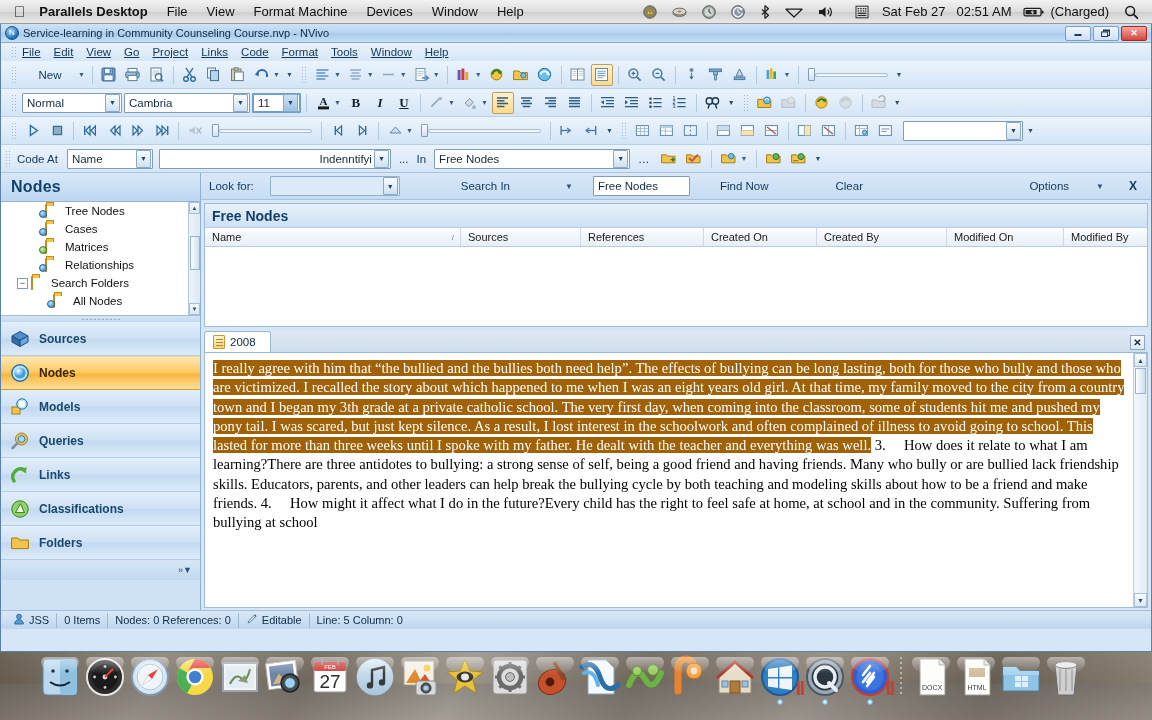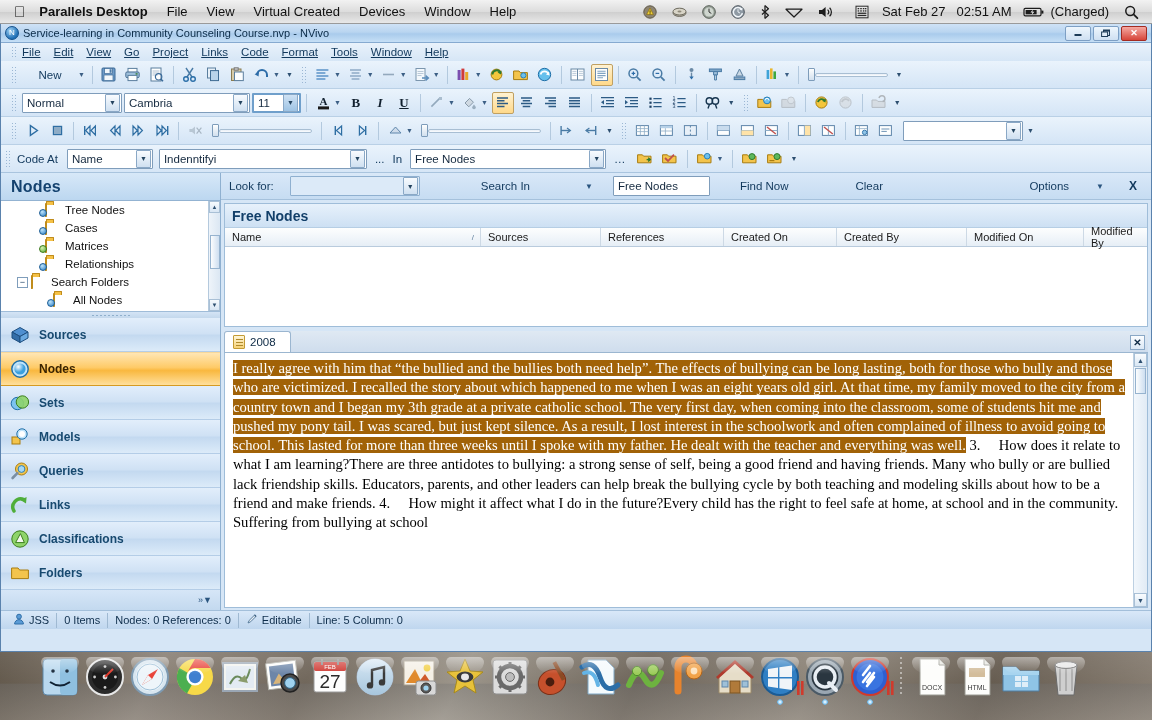--- a/index.html
+++ b/index.html
@@ -97,21 +97,21 @@
     justify-content:center;font-size:7px;color:#2d4f70;flex:none;}
   
   #codeat{
     height:28px; display:flex; align-items:center; gap:3px;
     background:linear-gradient(to bottom,#eaf3fc,#d6e6f6);
     border-bottom:1px solid #a9c4de;
   }
   #codeat .lbl{ font-size:11.5px;color:#11385c; }
   
   #body{ display:flex; height:437px; }
-  #leftpane{ width:220px; background:#14b8a6; border-right:1px solid #8fb0d0;
+  #leftpane{ width:200px; background:#14b8a6; border-right:1px solid #8fb0d0;
      display:flex; flex-direction:column; }
   #lp-head{
     height:28px;display:flex;align-items:center;padding-left:10px;
     background:linear-gradient(to bottom,#d7e8f8,#bcd7f0);
     font-size:16px;font-weight:bold;color:#14426f;letter-spacing:.2px;
   }
   #tree{
     height:114px;background:#fff;margin:0;border-top:1px solid #93b3d2;
     position:relative;overflow:hidden;
   }
@@ -240,21 +240,21 @@
     background:repeating-linear-gradient(to bottom,rgba(255,255,255,.45) 0 2px,transparent 2px 5px);}
 </style>
 </head>
 <body>
 
 <div id="mac-menubar">
   <span class="apple"></span>
   <span class="mi bold">Parallels Desktop</span>
   <span class="mi">File</span>
   <span class="mi">View</span>
-  <span class="mi">Virtual Created</span>
+  <span class="mi">Format Machine</span>
   <span class="mi">Devices</span>
   <span class="mi">Window</span>
   <span class="mi">Help</span>
   <span class="spacer"></span>
 
   <span class="status">
     <svg width="16" height="16" viewBox="0 0 16 16">
         <circle cx="8" cy="8" r="6.2" fill="#8d8471" stroke="#5f5848"></circle>
         <path d="M8 4 L11.4 10.6 H4.6 Z" fill="#f2d23a" stroke="#8a6f12" stroke-width="0.7"></path>
         <rect x="7.6" y="6.4" width="0.9" height="2.4" fill="#3a3000"></rect>
@@ -895,21 +895,21 @@
     <span class="tmore">▼</span>
   </div>
 
   <div id="codeat">
     <span class="tgrip"></span>
     <span class="lbl">Code At</span>
     <span class="combo" style="width:86px;margin-left:6px;">
       <span class="cval">Name</span>
       <span class="cbtn">▼</span>
     </span>
-    <span class="combo" style="width:208px;margin-left:3px;">
+    <span class="combo" style="width:232px;margin-left:3px;text-align:right;">
       <span class="cval">Indenntifyi</span>
       <span class="cbtn">▼</span>
     </span>
     <span class="lbl" style="margin:0 5px;">...</span>
     <span class="lbl" style="margin-right:5px;">In</span>
     <span class="combo" style="width:196px;">
       <span class="cval">Free Nodes</span>
       <span class="cbtn">▼</span>
     </span>
     <span class="lbl" style="margin:0 5px;">…</span>
@@ -1015,27 +1015,20 @@
                 <circle cx="11" cy="11" r="8.2" fill="#bfe4fb" stroke="#1f6fa8" stroke-width="1.4"></circle>
                 <circle cx="11" cy="11" r="5.6" fill="url(#ng)"></circle>
                 <defs>
                   <radialGradient id="ng" cx="35%" cy="30%">
                     <stop offset="0" stop-color="#ffffff"></stop>
                     <stop offset="1" stop-color="#3ba0de"></stop>
                   </radialGradient>
                 </defs>
               </svg></span>
           <span>Nodes</span>
-        </div>
-        <div class="nav">
-          <span class="navico"><svg width="22" height="22" viewBox="0 0 22 22">
-                <circle cx="8.4" cy="11.5" r="6.2" fill="#7cc3ef" stroke="#1f6fa8"></circle>
-                <circle cx="13.4" cy="10" r="6.2" fill="#8ed46a" fill-opacity=".9" stroke="#3c7f1f"></circle>
-              </svg></span>
-          <span>Sets</span>
         </div>
         <div class="nav">
           <span class="navico"><svg width="22" height="22" viewBox="0 0 22 22">
                 <rect x="3" y="11" width="8" height="7" fill="#f3c44c" stroke="#a97d10"></rect>
                 <circle cx="13" cy="8" r="5.2" fill="#bfe4fb" stroke="#1f6fa8"></circle>
                 <circle cx="13" cy="8" r="3" fill="#fff"></circle>
               </svg></span>
           <span>Models</span>
         </div>
         <div class="nav">

